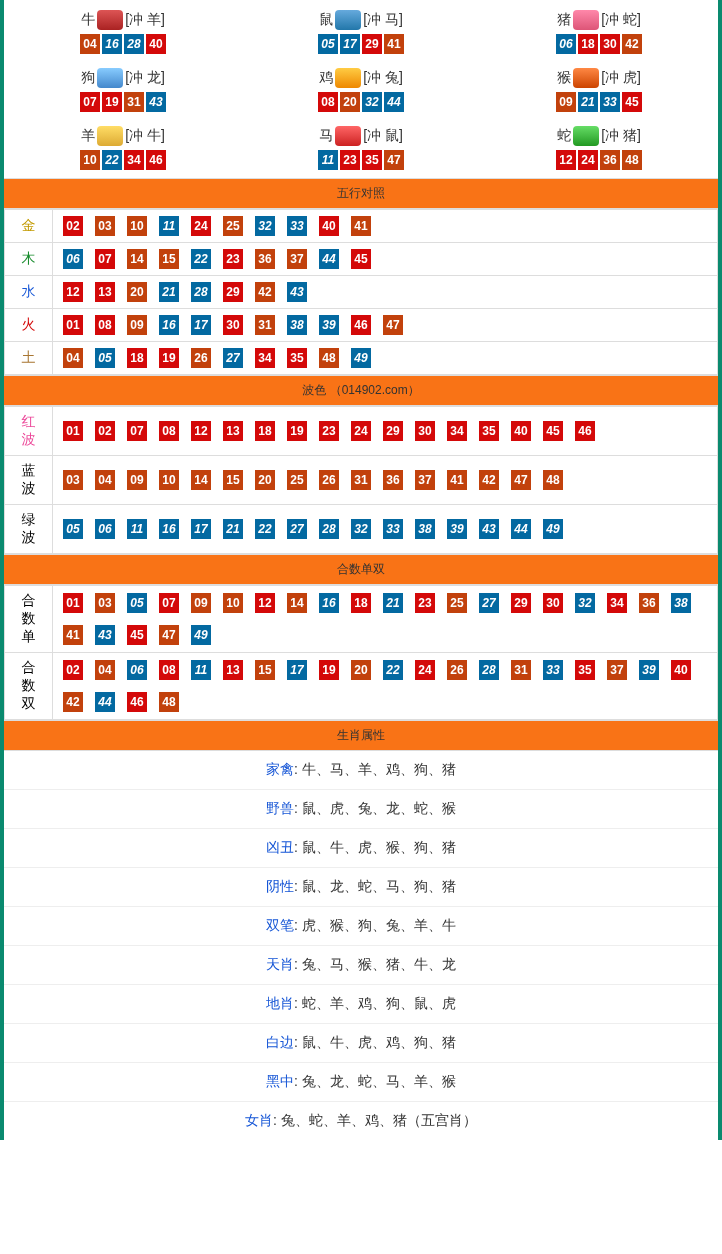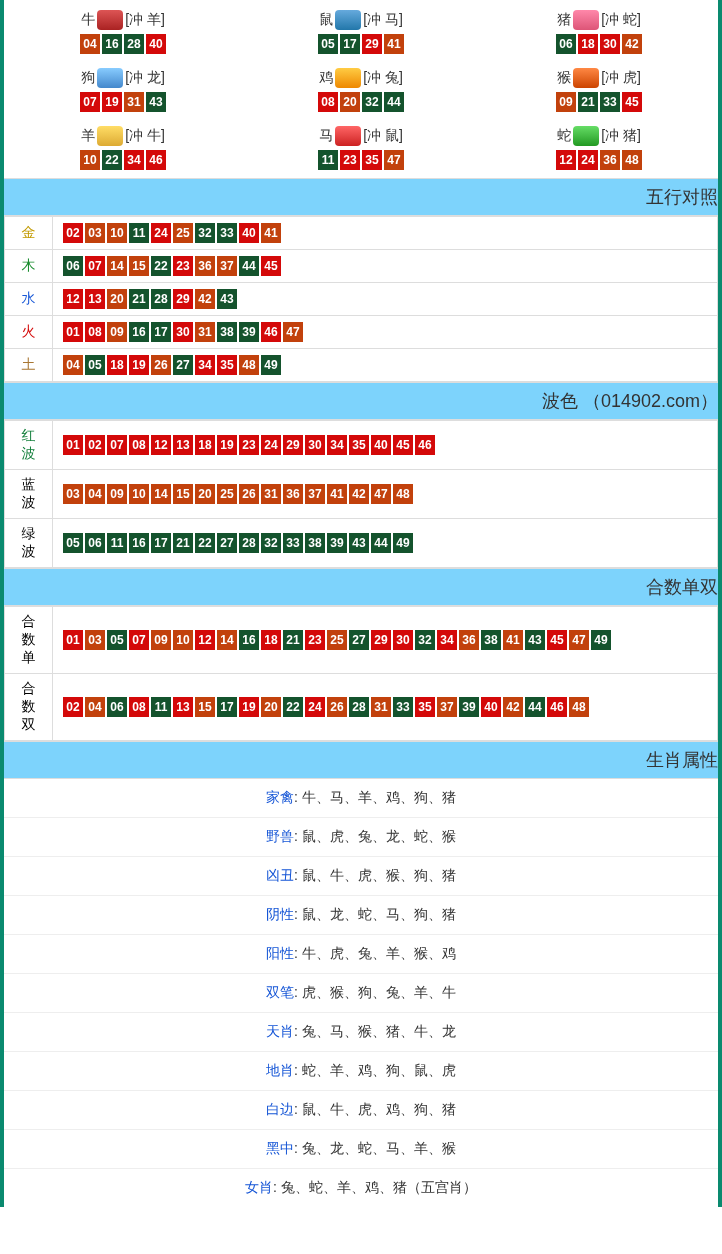--- a/index.html
+++ b/index.html
@@ -5,31 +5,31 @@
   * { box-sizing: border-box; }
   body { margin:0; font-family: Arial, "Microsoft YaHei", sans-serif; font-size:13px; color:#333; background:#fff; }
   .frame { width:722px; margin:0 auto; border-left:4px solid #0a8a6f; border-right:4px solid #0a8a6f; padding:4px 0 0 0; }
   .zodiac-grid { display:grid; grid-template-columns:1fr 1fr 1fr; }
   .zodiac-cell { text-align:center; padding:6px 0 8px 0; }
   .z-top { display:flex; align-items:center; justify-content:center; gap:2px; font-size:14px; }
   .balls { display:flex; justify-content:center; gap:2px; margin-top:4px; }
   .ball { width:20px; height:20px; line-height:20px; color:#fff; font-size:12px; text-align:center; font-weight:bold; }
   .red { background:#d40909; }
   .blue { background:#c2410c; }
-  .green { background:#14532d; }
-  .section-header { background:#7dd3fc; border-top:1px solid #ddd; border-bottom:1px solid #ddd; text-align:right; padding:6px 0; font-size:18px; }
+  .green { background:#0369a1;font-style:italic; }
+  .section-header { background:#f97316; border-top:1px solid #ddd; border-bottom:1px solid #ddd; text-align:center; padding:6px 0; font-size:12px; }
   table.wuxing { width:100%; border-collapse:collapse; }
   table.wuxing td { border:1px solid #ddd; padding:6px 10px; vertical-align:middle; }
   table.wuxing td.label { width:48px; text-align:center; font-size:14px; }
   .gold{color:#c29a00;} .wood{color:#1a8d2f;} .water{color:#1656d6;} .fire{color:#d40909;} .earth{color:#a87632;}
-  .row-balls { display:flex; flex-wrap:wrap; gap:2px; }
+  .row-balls { display:flex; flex-wrap:wrap; gap:12px; }
   table.bose { width:100%; border-collapse:collapse; }
   table.bose td { border:1px solid #ddd; padding:6px 10px; }
   table.bose td.label { width:48px; text-align:center; font-size:14px; }
-  .redtxt{color:#15803d;} .bluetxt{color:#000000;} .greentxt{color:#000000;}
+  .redtxt{color:#ec4899;} .bluetxt{color:#000000;} .greentxt{color:#000000;}
   .attr-row { border-bottom:1px solid #eee; text-align:center; padding:10px 16px; font-size:14px; }
   .attr-label { color:#1656d6; }
   .attr-row:last-child { border-bottom:none; }
   
   .zi { width:26px; height:20px; border-radius:4px; display:inline-block; }
   .zi-niu{background:linear-gradient(#d55,#a22);} .zi-shu{background:linear-gradient(#6ad,#27a);} .zi-zhu{background:linear-gradient(#f8a,#d57);}
   .zi-gou{background:linear-gradient(#8cf,#48c);} .zi-ji{background:linear-gradient(#fc4,#e80);} .zi-hou{background:linear-gradient(#f84,#c40);}
   .zi-yang{background:linear-gradient(#fd6,#da3);} .zi-ma{background:linear-gradient(#f66,#c22);} .zi-she{background:linear-gradient(#6d6,#292);}
 </style>
 </head>
@@ -418,24 +418,20 @@
     </div>
       <div class="attr-row">
       <span class="attr-label">凶丑</span>:
       <span>鼠、牛、虎、猴、狗、猪</span>
     </div>
       <div class="attr-row">
       <span class="attr-label">阴性</span>:
       <span>鼠、龙、蛇、马、狗、猪</span>
     </div>
       <div class="attr-row">
-      <span class="attr-label">阳性</span>:
-      <span>牛、虎、兔、羊、猴、鸡</span>
-    </div>
-      <div class="attr-row">
       <span class="attr-label">双笔</span>:
       <span>虎、猴、狗、兔、羊、牛</span>
     </div>
       <div class="attr-row">
       <span class="attr-label">天肖</span>:
       <span>兔、马、猴、猪、牛、龙</span>
     </div>
       <div class="attr-row">
       <span class="attr-label">地肖</span>:
       <span>蛇、羊、鸡、狗、鼠、虎</span>

